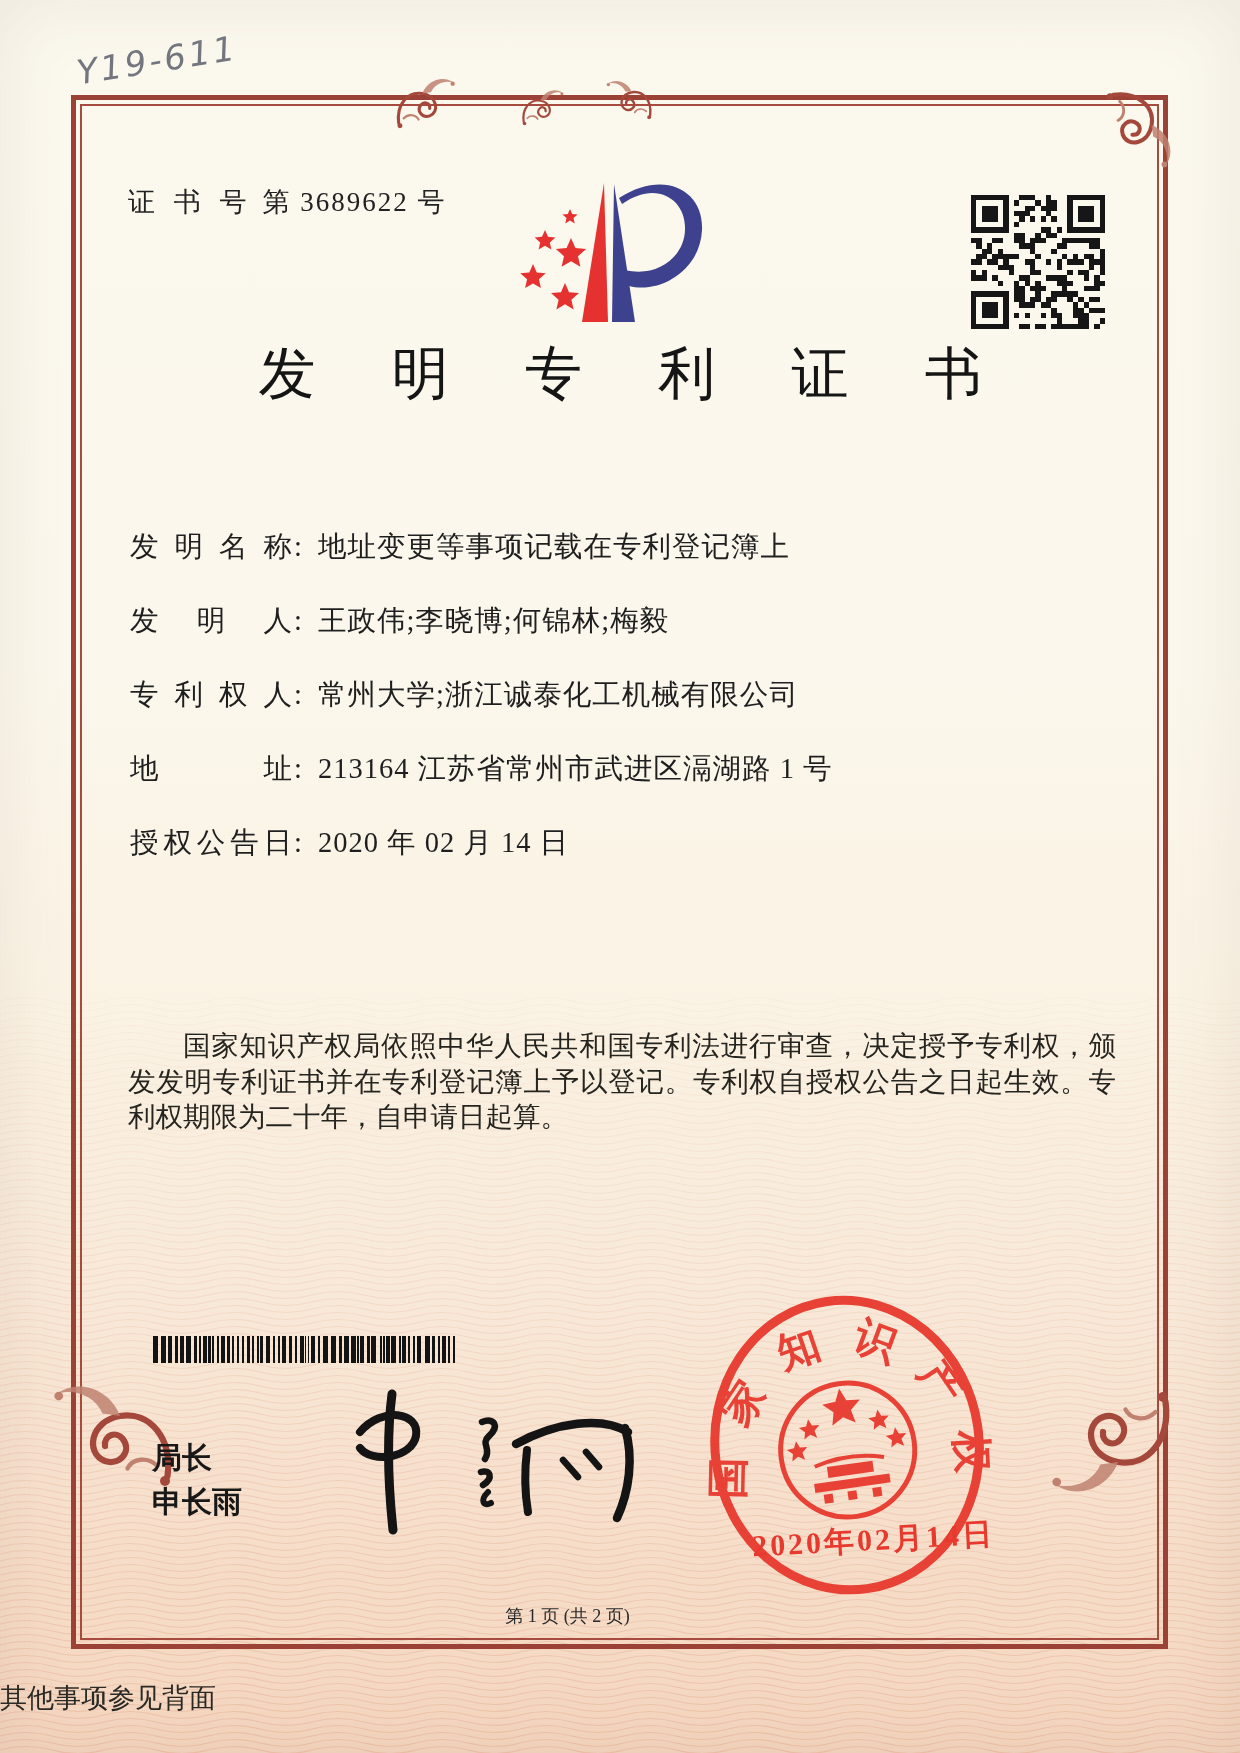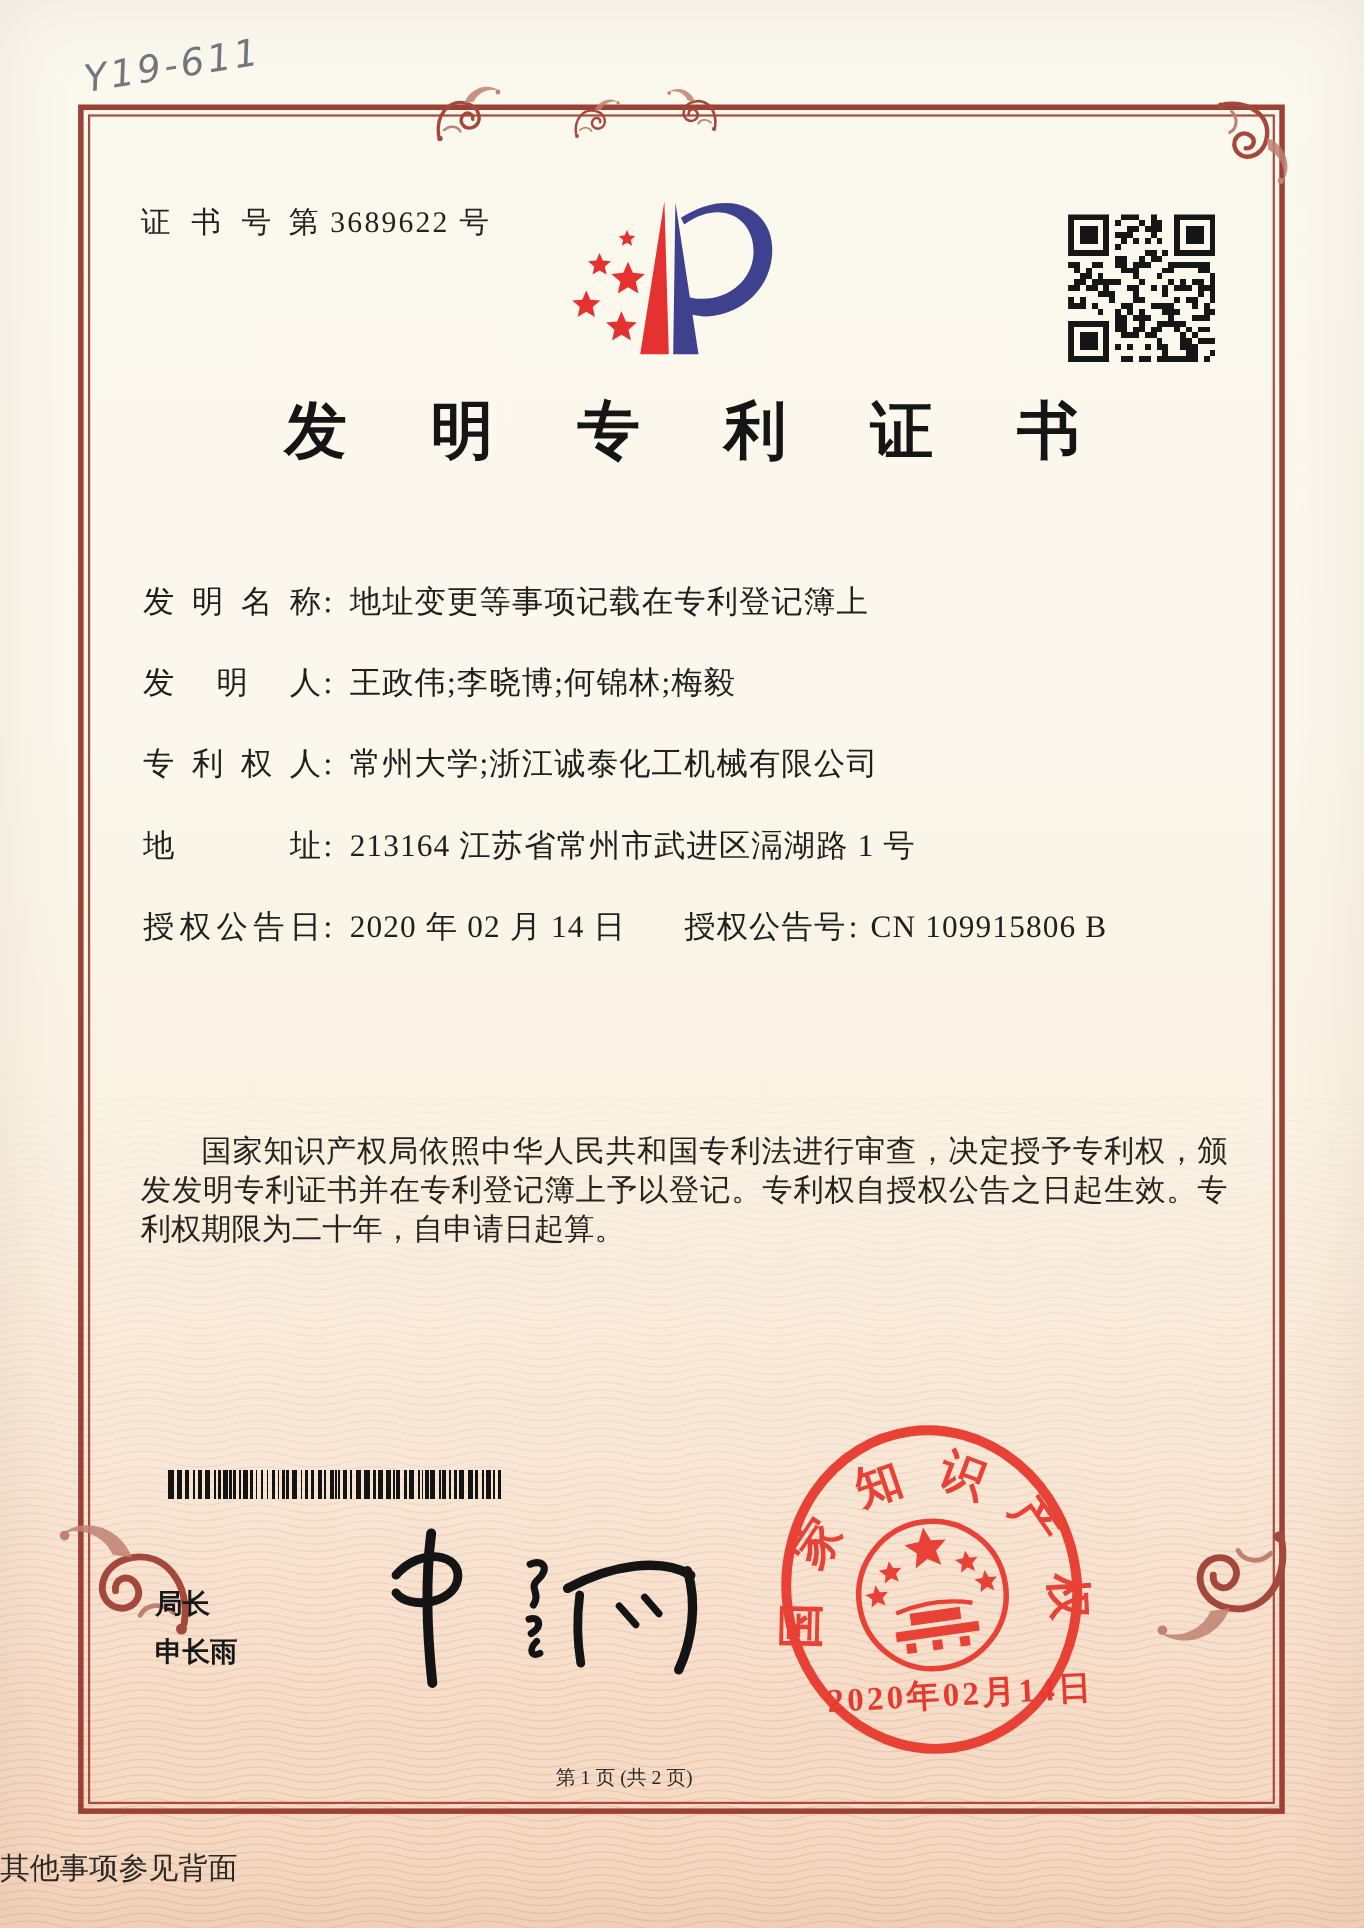--- a/index.html
+++ b/index.html
@@ -19,40 +19,40 @@
           font-family:"DejaVu Sans",sans-serif;font-style:italic;font-size:34px;
           transform:rotate(-9deg);letter-spacing:3px;opacity:.85;}
 
   .certno{position:absolute;left:128px;top:184px;z-index:3;font-size:27px;letter-spacing:2px;color:#222;}
   .certno .lbl{letter-spacing:6px;margin-right:10px;}
 
   .logo{position:absolute;left:518px;top:150px;z-index:3;}
   .qr{position:absolute;left:971px;top:195px;width:134px;height:134px;z-index:3;}
 
   .title{position:absolute;left:0;right:0;top:336px;z-index:3;text-align:center;
-         font-size:57px;font-weight:bold;letter-spacing:31px;text-indent:31px;color:#151515;margin-top:18px;}
+         font-size:57px;font-weight:normal;letter-spacing:31px;text-indent:31px;color:#151515;}
 
   .fields{position:absolute;left:130px;top:528px;width:990px;z-index:3;font-size:28.5px;}
   .frow{position:relative;height:35px;margin-bottom:39px;white-space:nowrap;}
   .flabel{display:inline-block;width:162px;text-align:justify;text-align-last:justify;vertical-align:top;}
   .fcolon{display:inline-block;margin:0 16px 0 2px;}
   .fvalue{letter-spacing:1px;}
   .grant{position:absolute;left:492px;top:0;}
   .grant .glabel{letter-spacing:1px;}
   .grant .fcolon{margin:0 12px 0 2px;}
 
   .bodytext{position:absolute;left:128px;top:1028px;width:988px;z-index:3;
             font-size:27.5px;line-height:35.5px;text-align:justify;color:#26241f;}
   .bodytext p{margin:0;text-indent:2em;}
 
   .barcode{position:absolute;left:152px;top:1336px;z-index:3;}
 
-  .signatory{position:absolute;left:141px;top:1436px;z-index:3;
+  .signatory{position:absolute;left:152px;top:1436px;z-index:3;
              font-family:"Liberation Sans","DejaVu Sans",sans-serif;font-weight:700;
-             font-size:25px;color:#181818;line-height:44px;}
+             font-size:30px;color:#181818;line-height:44px;}
   .sigsvg{position:absolute;left:330px;top:1388px;z-index:4;}
 
   .seal{position:absolute;left:700px;top:1290px;width:295px;height:310px;z-index:3;
         transform:rotate(-8deg);opacity:.95;}
   .sealdate{position:absolute;left:752px;top:1520px;z-index:4;color:#e8392e;
             font-size:30px;letter-spacing:3px;transform:rotate(-3deg);font-weight:bold;}
 
   .pagenum{position:absolute;left:0;right:105px;top:1604px;z-index:3;text-align:center;font-size:18px;color:#2a2a2a;}
   .backnote{position:absolute;left:0;right:115px;top:1680px;z-index:3;font-size:27px;color:#2b2924;}
 </style>
@@ -442,23 +442,20 @@
       <span class="flabel">发明人</span><span class="fcolon">:</span><span class="fvalue">王政伟;李晓博;何锦林;梅毅</span>
     </div>
     <div class="frow">
       <span class="flabel">专利权人</span><span class="fcolon">:</span><span class="fvalue">常州大学;浙江诚泰化工机械有限公司</span>
     </div>
     <div class="frow">
       <span class="flabel">地址</span><span class="fcolon">:</span><span class="fvalue">213164 江苏省常州市武进区滆湖路 1 号</span>
     </div>
     <div class="frow">
       <span class="flabel">授权公告日</span><span class="fcolon">:</span><span class="fvalue">2020 年 02 月 14 日</span>
-      <span class="grant">
-        <span class="glabel">授权公告号</span><span class="fcolon">:</span><span class="fvalue">CN 109915806 B</span>
-      </span>
     </div>
   </div>
 
   <div class="bodytext">
     <p>国家知识产权局依照中华人民共和国专利法进行审查，决定授予专利权，颁发发明专利证书并在专利登记簿上予以登记。专利权自授权公告之日起生效。专利权期限为二十年，自申请日起算。</p>
   </div>
 
   <div class="barcode">
     <svg id="bc-svg" width="308" height="27" viewBox="0 0 308 27" shape-rendering="crispEdges">
         <rect x="1" y="0" width="4.893856972455978" height="27" fill="#131313"></rect>

